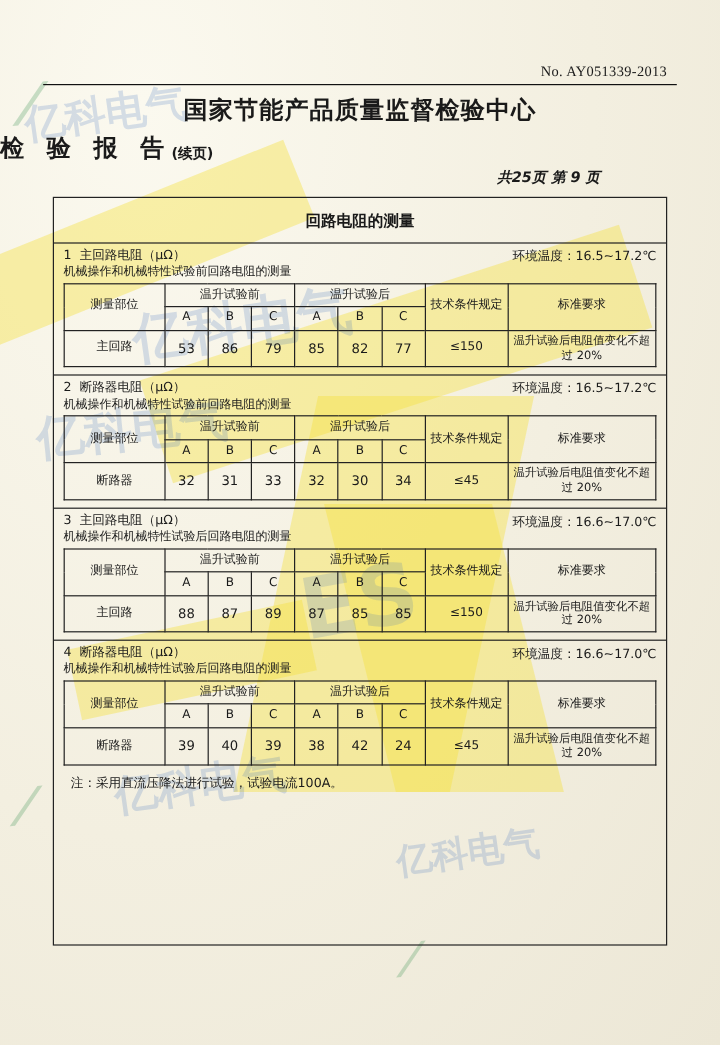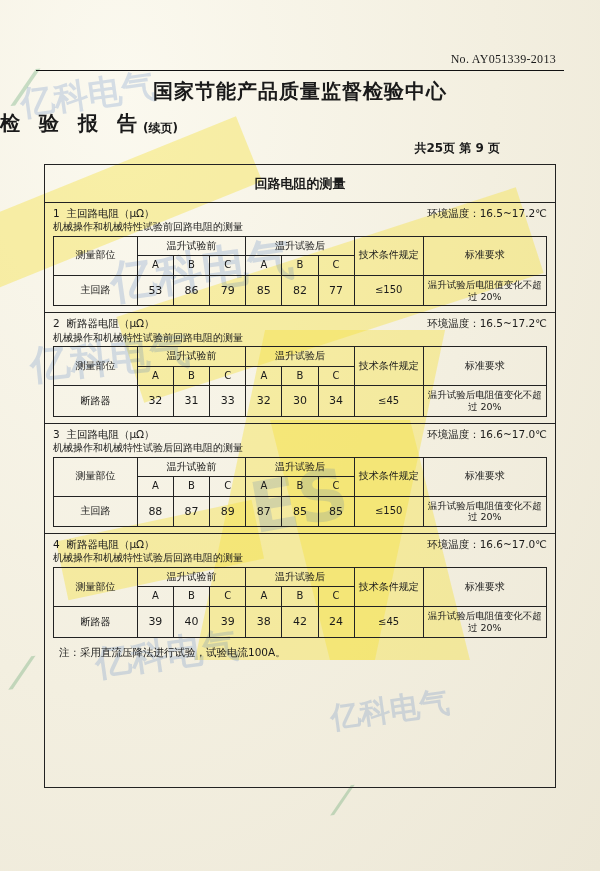--- a/index.html
+++ b/index.html
@@ -68,21 +68,21 @@
   .title2sub{
     font-family:"DejaVu Sans", sans-serif;
     font-size:12px;
     font-weight:bold;
     vertical-align:bottom;
     letter-spacing:0;
   }
   .pageinfo{
     position:absolute;right:100px;top:140px;
     font-family:"DejaVu Sans", sans-serif;
-    font-size:12px;font-weight:bold;
+    font-size:12px;font-weight:bold;font-style:italic;
   }
 
   .frame{
     position:absolute;
     left:44px;top:164px;
     width:510px;height:622px;
     border:1.2px solid #222;
     background:transparent;
   }
   .sectiontitle{

